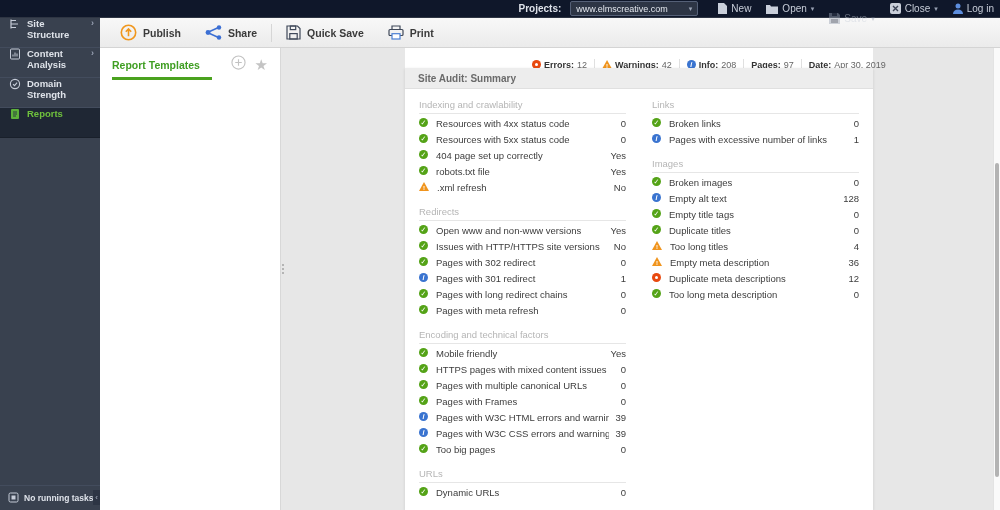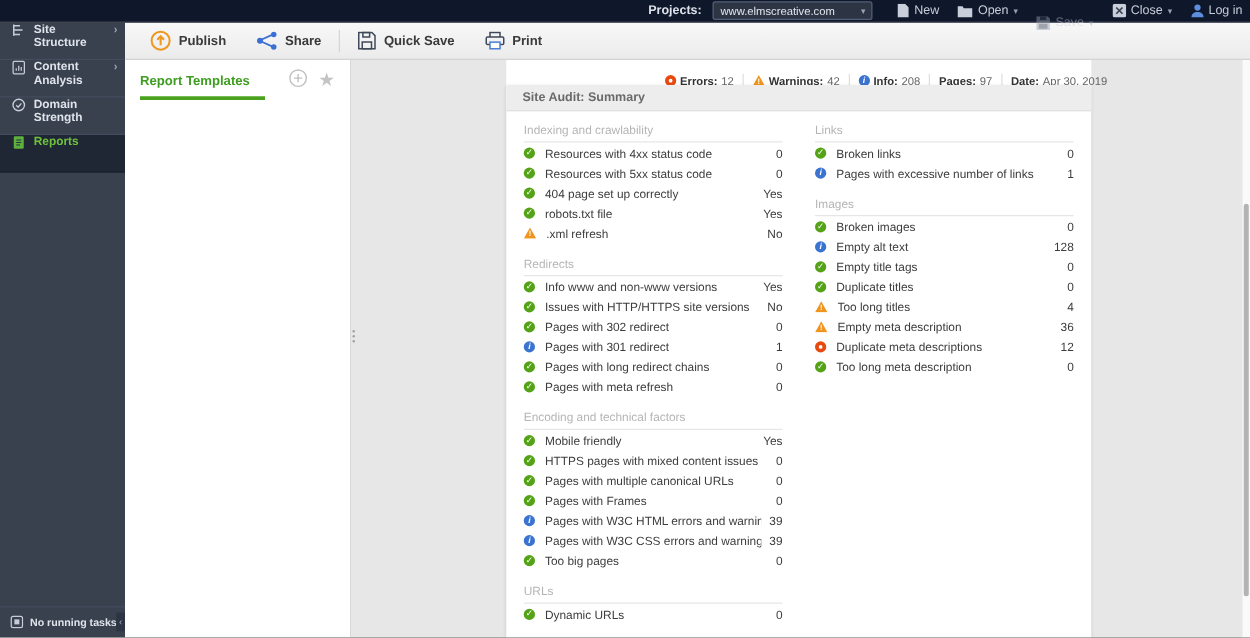--- a/index.html
+++ b/index.html
@@ -335,21 +335,21 @@
               <span class="val">Yes</span>
             </div>
             <div class="row">
               <span class="ic warning">!</span>
               <span class="lbl">.xml refresh</span>
               <span class="val">No</span>
             </div>
             <div class="sec-title">Redirects</div>
             <div class="row">
               <span class="ic ok">✓</span>
-              <span class="lbl">Info www and non-www versions</span>
+              <span class="lbl">Open www and non-www versions</span>
               <span class="val">Yes</span>
             </div>
             <div class="row">
               <span class="ic ok">✓</span>
               <span class="lbl">Issues with HTTP/HTTPS site versions</span>
               <span class="val">No</span>
             </div>
             <div class="row">
               <span class="ic ok">✓</span>
               <span class="lbl">Pages with 302 redirect</span>

